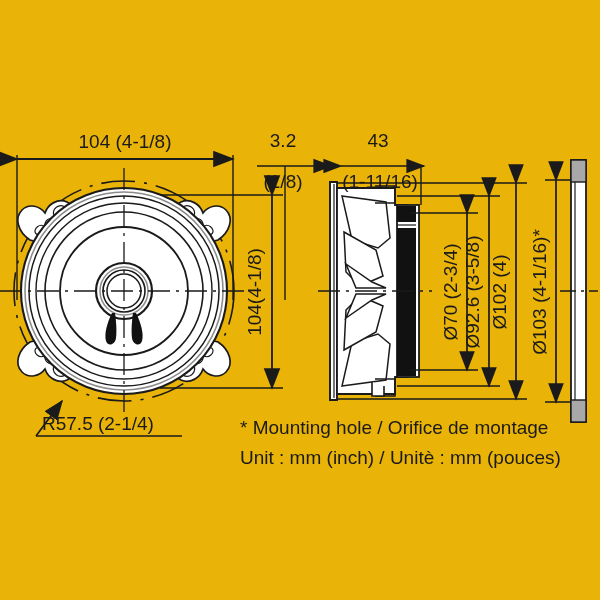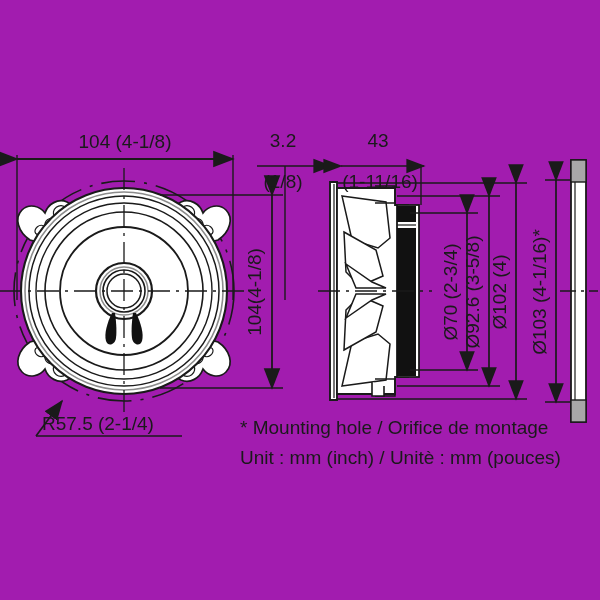--- a/index.html
+++ b/index.html
@@ -10,21 +10,21 @@
   body {
     width: 600px;
     height: 600px;
     overflow: hidden;
     font-family: "Liberation Sans", sans-serif;
   }
   #sheet {
     position: relative;
     width: 600px;
     height: 600px;
-    background: #a21caf;
+    background: #eab308;
   }
   #drawing {
     position: absolute;
     left: 0;
     top: 0;
     width: 600px;
     height: 600px;
   }
   .dimtext {
     font-family: "Liberation Sans", sans-serif;

